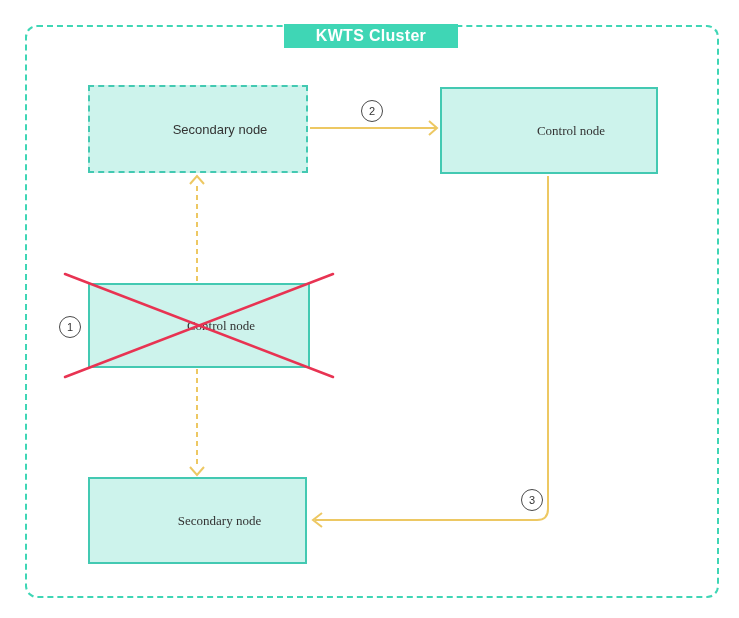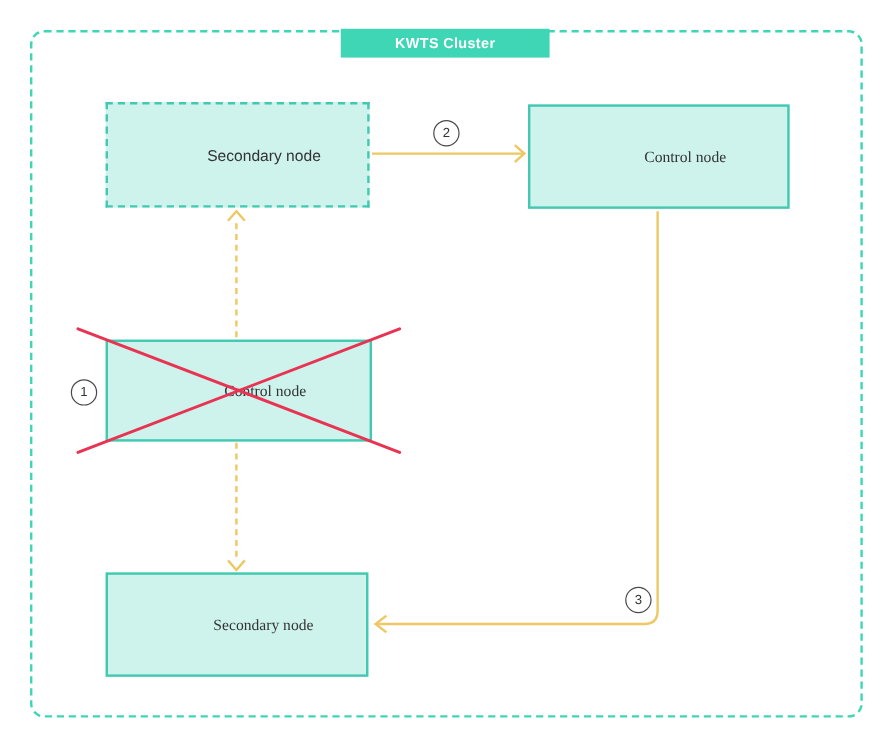--- a/index.html
+++ b/index.html
@@ -27,21 +27,21 @@
     width: 694px; height: 573px;
     border: 2px dashed var(--teal);
     border-radius: 12px;
   }
   .cluster-title {
     position: absolute;
     left: 284px; top: 24px;
     width: 174px; height: 24px;
     background: var(--teal);
     color: #ffffff;
-    font-size: 12px;
+    font-size: 16px;
     font-weight: bold;
     letter-spacing: 0.3px;
     display: flex;
     align-items: center;
     justify-content: center;
     z-index: 3;
   }
   .node {
     position: absolute;
     background: var(--teal_light);

